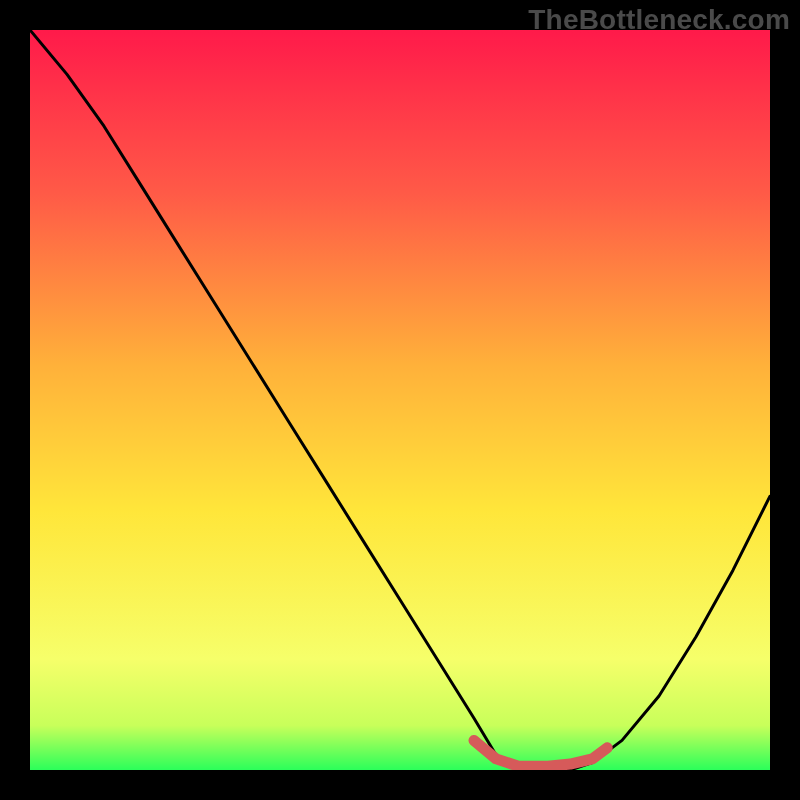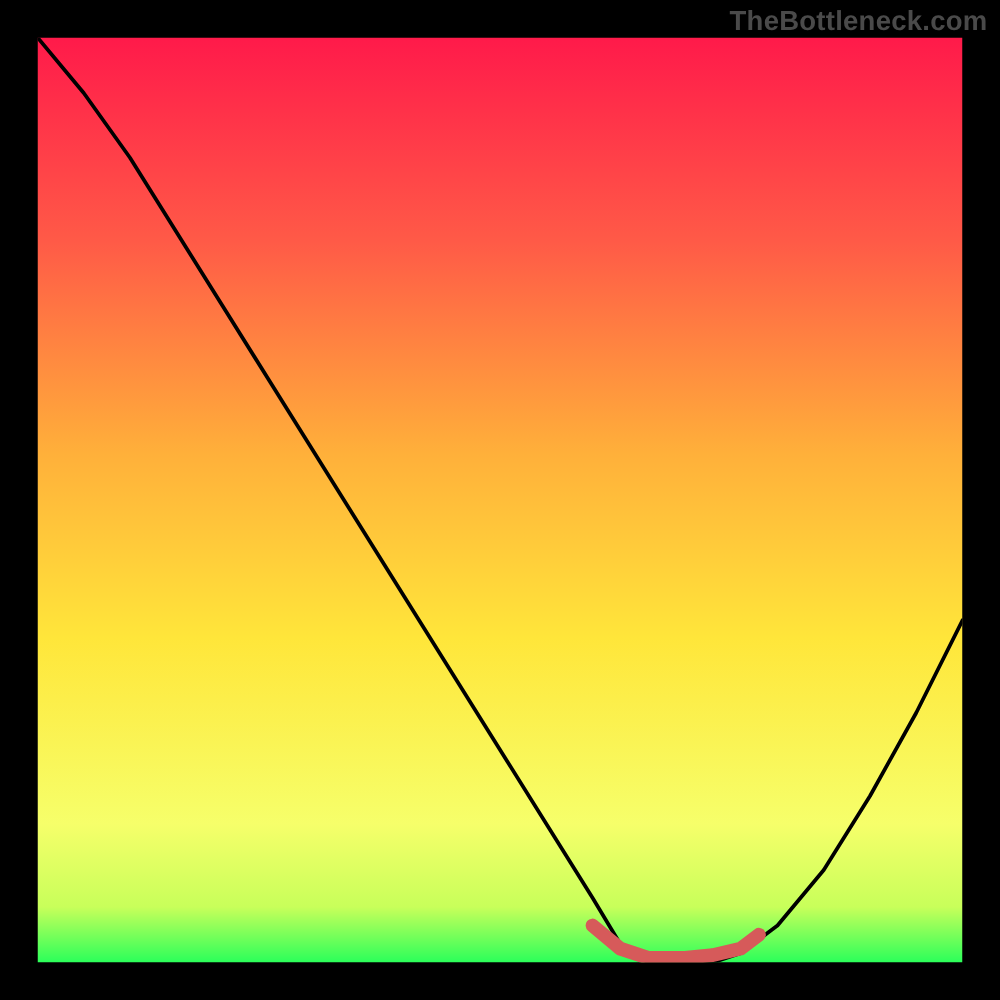--- a/index.html
+++ b/index.html
@@ -8,21 +8,21 @@
     position: relative;
     width: 800px;
     height: 800px;
     background: #000;
   }
   .watermark {
     position: absolute;
     top: 4px;
     right: 10px;
     font-family: Arial, Helvetica, sans-serif;
-    font-size: 22px;
+    font-size: 28px;
     font-weight: 600;
     color: #4a4a4a;
     letter-spacing: 0.2px;
   }
   .plot {
     position: absolute;
     left: 30px;
     top: 30px;
     width: 740px;
     height: 740px;

